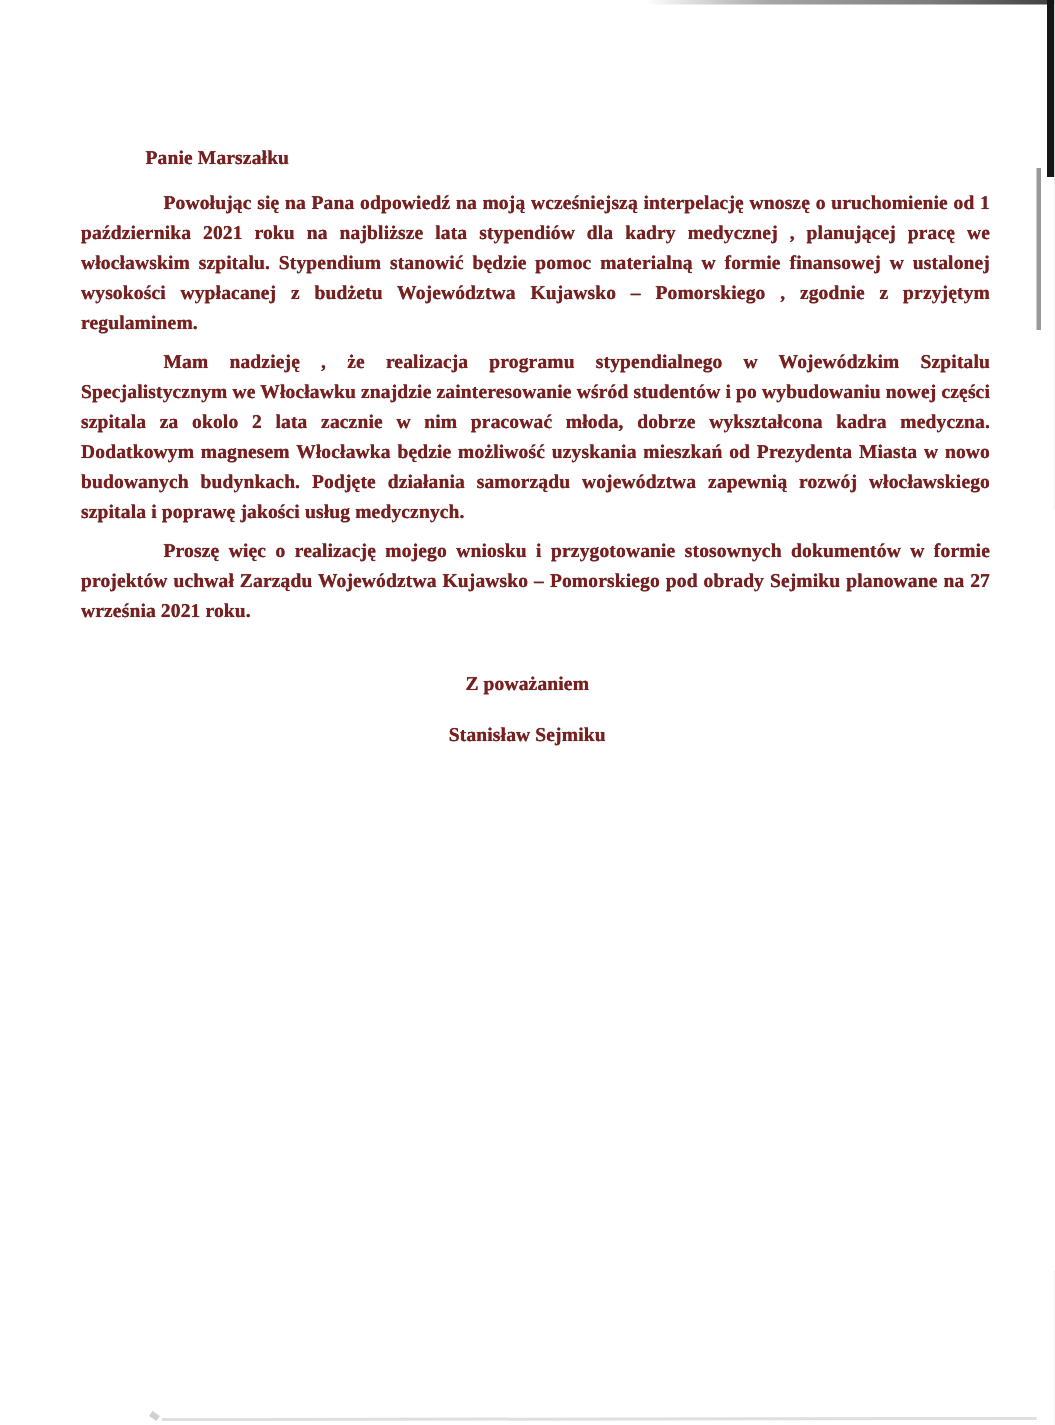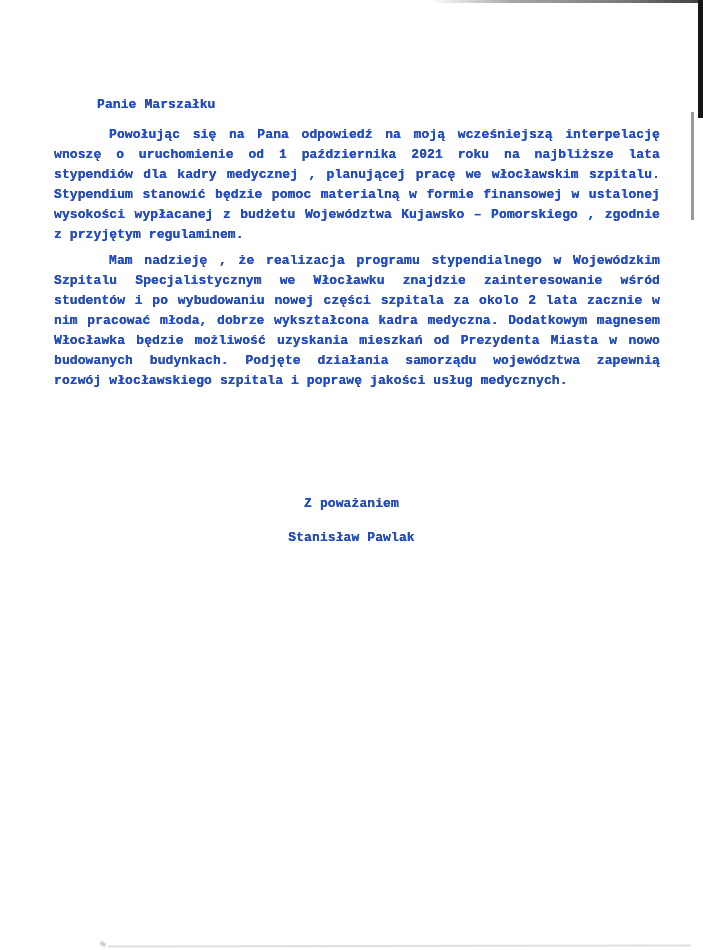--- a/index.html
+++ b/index.html
@@ -7,22 +7,22 @@
     padding: 0;
     background: #e8e8e8;
   }
   .page {
     position: relative;
     width: 703px;
     height: 950px;
     margin: 0 auto;
     background: #ffffff;
     overflow: hidden;
-    font-family: Liberation Mono, monospace;
-    color: #1d4ed8;
+    font-family: Liberation Serif, serif;
+    color: #7f1d1d;
   }
   
   .txt {
     font-size: 13px;
     font-weight: 700;
     letter-spacing: 0.1px;
     text-shadow: 0 0 0.5px rgba(0,0,0,0.85);
   }
   .content {
     position: absolute;
@@ -39,21 +39,20 @@
     line-height: 20px;
     text-align: justify;
     text-indent: 55px;
   }
   .closing-block {
     position: absolute;
     top: 446px;
     left: 0;
     width: 703px;
     text-align: center;
-    margin-top: 48px;
   }
   .closing-line {
     line-height: 20px;
   }
   .signature-line {
     margin-top: 14px;
     line-height: 20px;
   }
   
   .artifact-top-line {
@@ -114,20 +113,21 @@
   <div class="artifact-bottom-line"></div>
   <div class="artifact-bottom-tick"></div>
 
   <div class="content">
     <div class="salutation txt">Panie Marszałku</div>
 
     <p class="body-par txt">Powołując się na Pana odpowiedź na moją wcześniejszą interpelację wnoszę o uruchomienie od 1 października 2021 roku na najbliższe lata stypendiów dla kadry medycznej , planującej pracę we włocławskim szpitalu.  Stypendium stanowić będzie pomoc materialną w formie finansowej w ustalonej wysokości wypłacanej z budżetu Województwa Kujawsko – Pomorskiego , zgodnie z przyjętym regulaminem.</p>
 
     <p class="body-par txt">Mam nadzieję , że realizacja programu stypendialnego w Wojewódzkim Szpitalu Specjalistycznym we Włocławku znajdzie zainteresowanie wśród studentów i po wybudowaniu nowej części szpitala za okolo 2 lata zacznie w nim pracować młoda, dobrze wykształcona kadra medyczna. Dodatkowym magnesem Włocławka będzie możliwość uzyskania mieszkań od Prezydenta Miasta w nowo budowanych budynkach. Podjęte działania samorządu województwa zapewnią rozwój włocławskiego szpitala i poprawę jakości usług medycznych.</p>
 
+    <p class="body-par txt">Proszę więc o realizację mojego wniosku i przygotowanie stosownych dokumentów w formie projektów uchwał Zarządu Województwa Kujawsko – Pomorskiego pod obrady Sejmiku planowane na 27 września 2021 roku.</p>
   </div>
 
   <div class="closing-block">
     <div class="closing-line txt">Z poważaniem</div>
-    <div class="signature-line txt">Stanisław Pawlak</div>
+    <div class="signature-line txt">Stanisław Sejmiku</div>
   </div>
 
 </div>
 
 </body></html>

